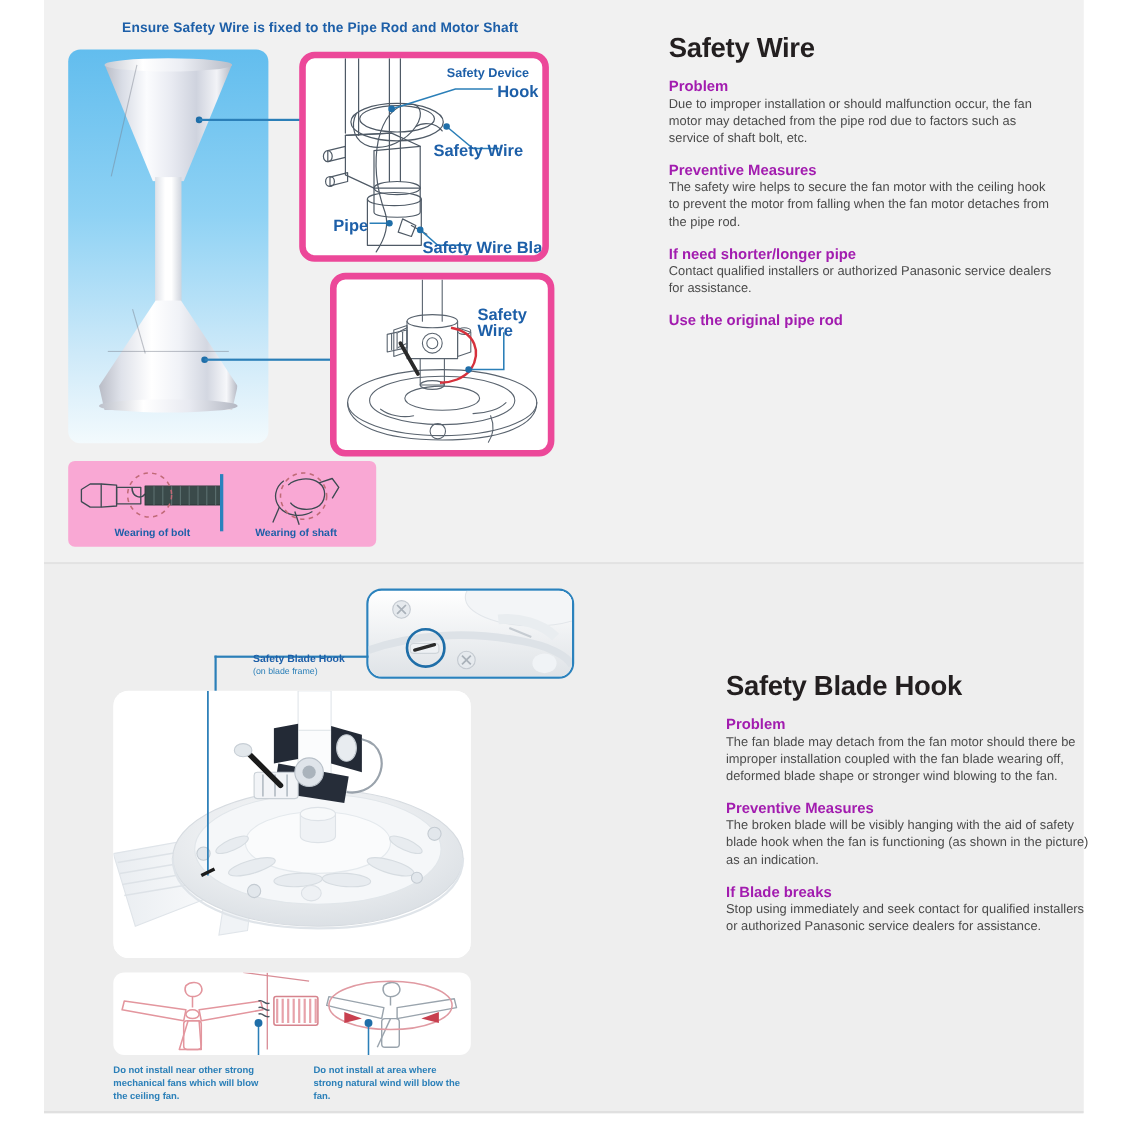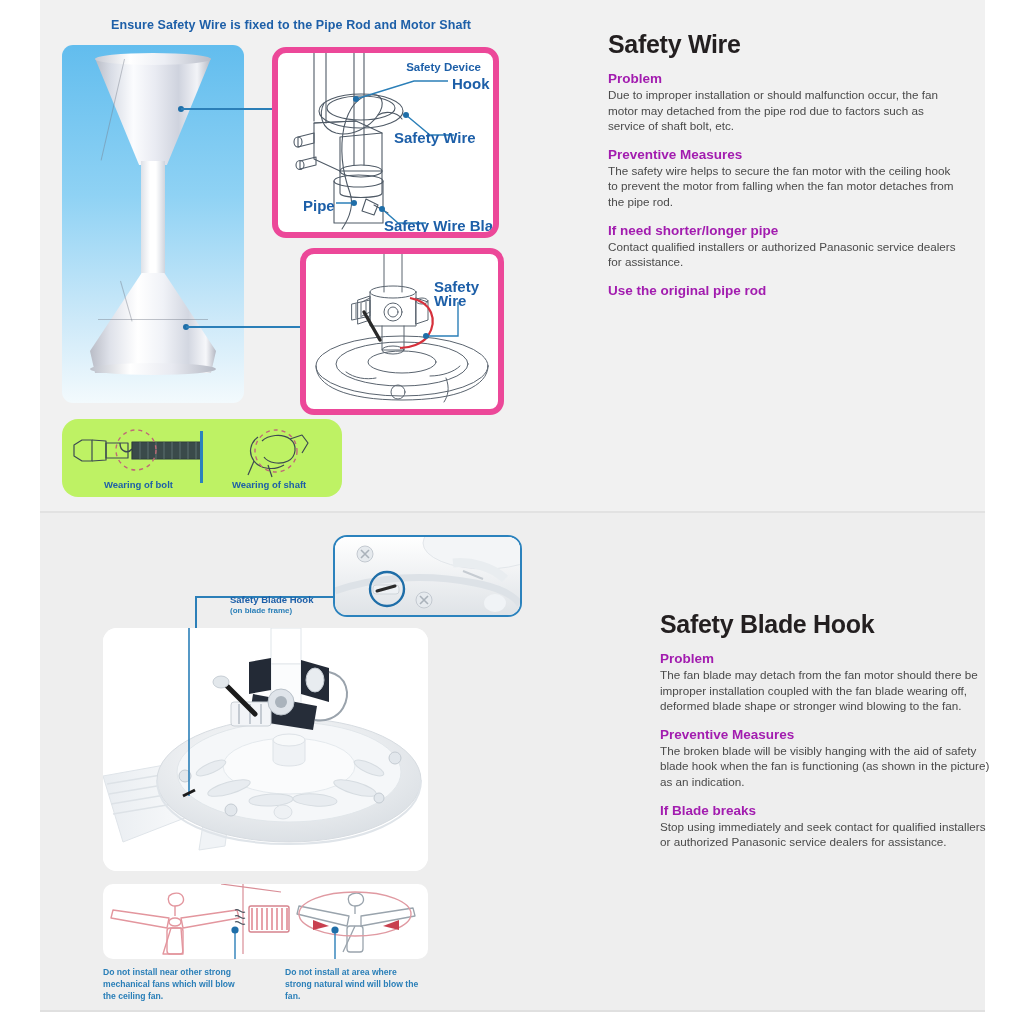--- a/index.html
+++ b/index.html
@@ -74,39 +74,39 @@
   }
   .lbl{position:absolute;font-size:15px;color:#2a7fb8;font-weight:bold;white-space:nowrap;}
   .lbl-dark{color:#1d5fa8;}
 
   
   .art{position:absolute;left:0;top:0;width:100%;height:100%;}
 
   
   .wear-box{
     position:absolute;left:22px;top:419px;width:280px;height:78px;
-    background:#bef264;border-radius:16px;
+    background:#f9a8d4;border-radius:6px;
   }
   .wear-sep{position:absolute;left:138px;top:12px;width:3px;height:52px;background:#2b82bd;}
   .wear-cap{position:absolute;font-size:9.5px;font-weight:bold;color:#1d5fa8;bottom:7px;}
 
   
   .txtcol{position:absolute;}
   .h1{font-size:25px;font-weight:bold;color:#231f20;letter-spacing:-.3px;margin:0 0 12px 0;}
   .h2{font-size:13.5px;font-weight:bold;color:#a21caf;margin:0 0 1px 0;}
   .p{font-size:11.7px;line-height:15.6px;color:#4a4a4a;margin:0 0 13px 0;}
   .p:last-child{margin-bottom:0;}
 
   
   .hook-inset{
     position:absolute;left:293px;top:535px;width:185px;height:78px;
     border:2px solid #2b82bd;border-radius:14px;overflow:hidden;background:#ffffff;
   }
   .hook-label{position:absolute;left:190px;top:594px;font-size:9.5px;font-weight:bold;color:#1d5fa8;}
-  .hook-sublabel{position:absolute;left:190px;top:606px;font-size:8px;font-weight:bold;color:#2a7fb8;}
+  .hook-sublabel{position:absolute;left:190px;top:606px;font-size:8px;font-weight:normal;color:#2a7fb8;}
 
   .photo-box{
     position:absolute;left:63px;top:628px;width:325px;height:243px;
     background:#ffffff;border-radius:14px;overflow:hidden;
   }
   .warn-box{
     position:absolute;left:63px;top:884px;width:325px;height:75px;
     background:#ffffff;border-radius:10px;overflow:hidden;
   }
   .warn-cap{position:absolute;font-size:8.6px;line-height:12px;font-weight:bold;color:#2a7fb8;width:140px;}

